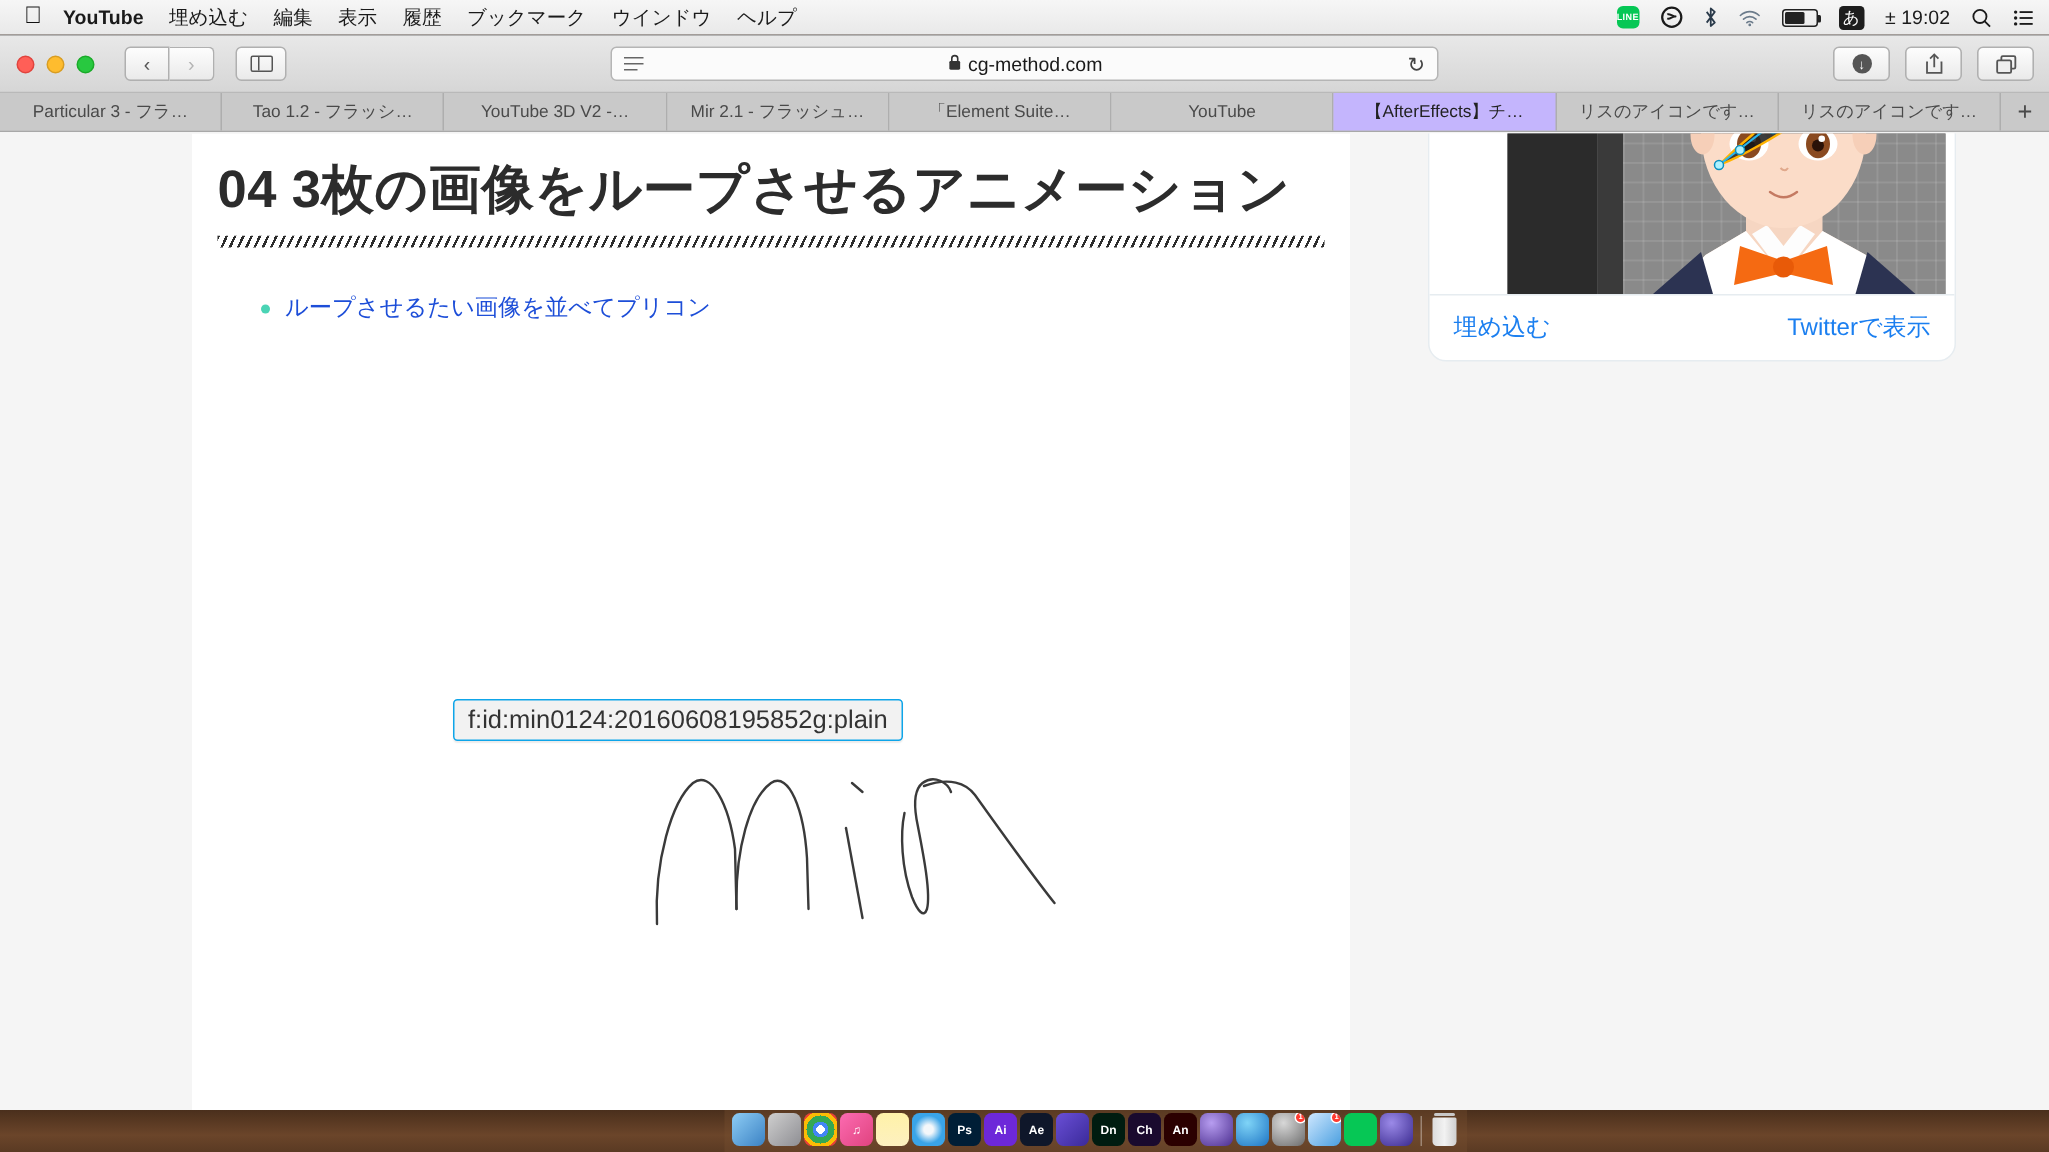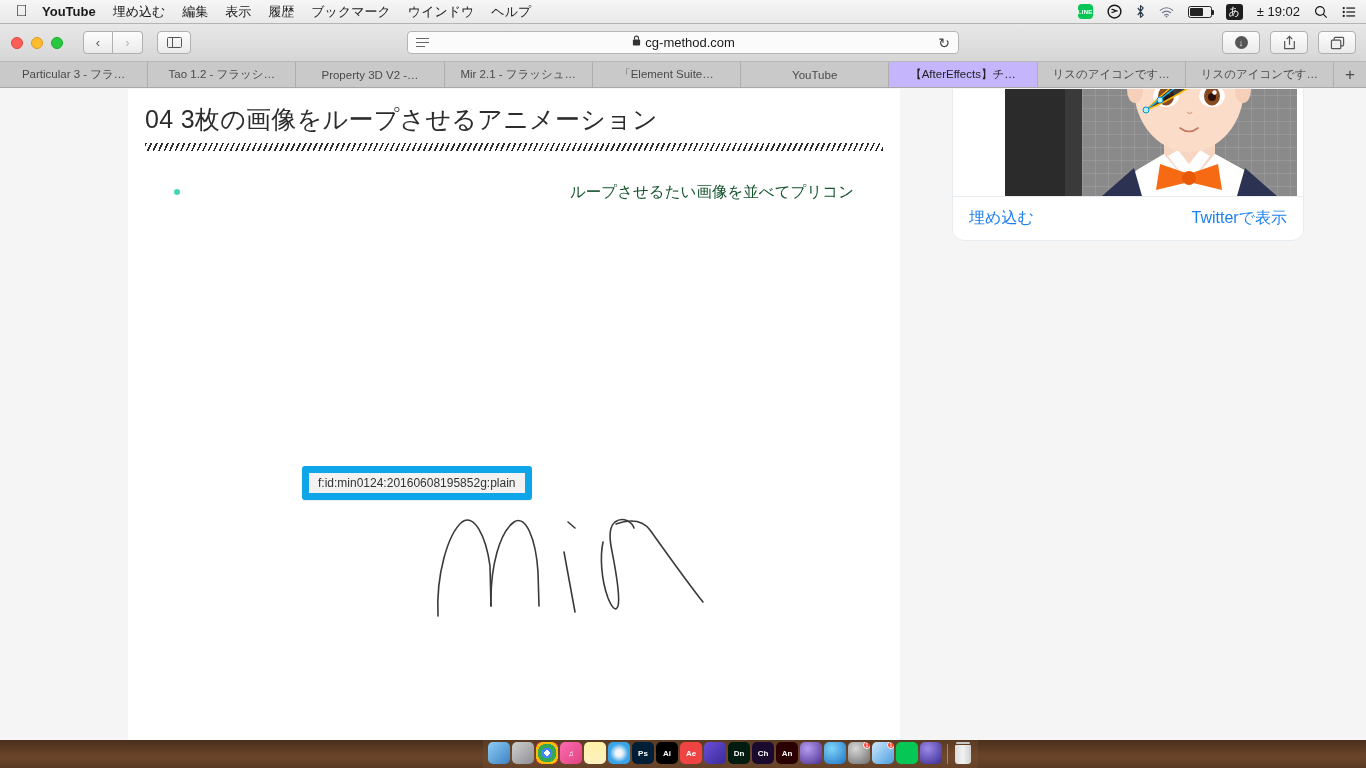--- a/index.html
+++ b/index.html
@@ -108,21 +108,21 @@
   }
   #urlbar .reader {
     margin-left: 8px; display: flex; flex-direction: column; justify-content: center;
     width: 13px;
   }
   #urlbar .reader i { display: block; height: 1.4px; background: #666; margin: 1.3px 0; }
   #urlbar .reader i:nth-child(1){ width: 13px; }
   #urlbar .reader i:nth-child(2){ width: 13px; }
   #urlbar .reader i:nth-child(3){ width: 9px; }
   #urlbar .urlwrap {
-    flex: 1; display: flex; align-items: flex-start; justify-content: center;
+    flex: 1; display: flex; align-items: flex-end; justify-content: center;
   }
   #urlbar .lock { font-size: 10px; margin-right: 4px; color: #333; }
   #urlbar .reload { margin-right: 8px; font-size: 14px; color: #444; }
 
   .right-btns { position: absolute; right: 10px; display: flex; }
   .right-btns .tbtn { width: 38px; margin-left: 10px; }
   .dl-circle {
     width: 13px; height: 13px; border-radius: 50%; background: #555;
     color: #fff; font-size: 9px; display: flex; align-items: center; justify-content: center;
   }
@@ -160,48 +160,48 @@
     width: 772px; height: 651px;
     background: #ffffff;
   }
   #right-col {
     position: absolute; left: 900px; top: 0;
     width: 466px; height: 651px;
     background: #f5f5f5;
   }
 
   h2.sec {
-    font-size: 25px; font-weight: normal; color: #2c2c2c;
+    font-size: 35px; font-weight: bold; color: #2c2c2c;
     margin: 14px 0 0 17px; letter-spacing: .3px;
   }
   .hatch {
     height: 9px; margin: 6px 17px 0 17px;
     background: repeating-linear-gradient(115deg,#2c2c2c 0 1.6px,#ffffff 1.6px 5px);
     border-top: 1px solid #ffffff;
   }
 
   ul.blist { list-style: none; margin: 28px 0 0 46px; width: 680px; }
   ul.blist li {
     position: relative; font-size: 15.5px; line-height: 1.72;
-    color: #14532d; margin-bottom: 13px; padding-left: 16px; text-align: right;
+    color: #1d4ed8; margin-bottom: 13px; padding-left: 16px;
   }
   ul.blist li::before {
     content: ''; position: absolute; left: 0; top: 10px;
     width: 6px; height: 6px; border-radius: 50%; background: #4ad4b5;
   }
   .hl {
     background: #a8d8f0; font-family: "DejaVu Sans Mono", monospace;
     font-size: 14px; padding: 1px 0;
   }
 
   .alt-box {
     position: absolute; left: 174px; top: 377px;
-    border: 7px solid #0ea5e9; border-radius: 3px;
+    border: 1px solid #0ea5e9; border-radius: 3px;
     background: #f2f2f2;
-    padding: 3px 9px; font-size: 12px; color: #333;
+    padding: 3px 9px; font-size: 17px; color: #333;
     box-shadow: 0 1px 1px rgba(0,0,0,.08);
   }
   #doodle { position: absolute; left: 290px; top: 405px; }
 
   
   #tw-card {
     position: absolute; left: 52px; top: -112px;
     width: 352px;
     background: #fff; border-radius: 12px;
     border: 1px solid #e6ecf0;
@@ -378,21 +378,21 @@
             <rect x="4.5" y="1.5" width="10" height="9" fill="none" stroke="#555" stroke-width="1.3" rx="1"></rect>
             <rect x="1.5" y="4.5" width="10" height="9" fill="#eee" stroke="#555" stroke-width="1.3" rx="1"></rect>
           </svg>
       </div>
     </div>
   </div>
 
   <div id="tabbar">
       <div class="tab">Particular 3 - フラ…</div>
       <div class="tab">Tao 1.2 - フラッシ…</div>
-      <div class="tab">Property 3D V2 -…</div>
+      <div class="tab">YouTube 3D V2 -…</div>
       <div class="tab">Mir 2.1 - フラッシュ…</div>
       <div class="tab">「Element Suite…</div>
       <div class="tab">YouTube</div>
       <div class="tab active">【AfterEffects】チ…</div>
       <div class="tab">リスのアイコンです…</div>
       <div class="tab">リスのアイコンです…</div>
       <div class="tab-add">+</div>
     </div>
 
   <div id="page">
@@ -511,24 +511,24 @@
     <div class="dockapp" style="background: linear-gradient(135deg, rgb(207, 207, 207), rgb(142, 142, 147));"></div>
     <div class="dockapp run" style="background: radial-gradient(circle, rgb(255, 255, 255) 0px, rgb(255, 255, 255) 18%, rgb(66, 133, 244) 18%, rgb(66, 133, 244) 34%, rgb(52, 168, 83) 34%, rgb(52, 168, 83) 60%, rgb(251, 188, 5) 60%, rgb(251, 188, 5) 78%, rgb(234, 67, 53) 78%);"></div>
     <div class="dockapp" style="background: linear-gradient(135deg, rgb(252, 107, 177), rgb(224, 67, 127));">
       <span>♫</span>
     </div>
     <div class="dockapp run" style="background: linear-gradient(rgb(255, 242, 168), rgb(253, 240, 192));"></div>
     <div class="dockapp run" style="background: radial-gradient(circle, rgb(244, 247, 250) 20%, rgb(58, 164, 232) 60%);"></div>
     <div class="dockapp" style="background: rgb(0, 30, 54);">
       <span>Ps</span>
     </div>
-    <div class="dockapp" style="background: #000000;">
+    <div class="dockapp" style="background: #6d28d9;">
       <span>Ai</span>
     </div>
-    <div class="dockapp run" style="background: #ef4444;">
+    <div class="dockapp run" style="background: #0f172a;">
       <span>Ae</span>
     </div>
     <div class="dockapp" style="background: linear-gradient(135deg, rgb(106, 79, 214), rgb(58, 42, 154));"></div>
     <div class="dockapp" style="background: rgb(0, 28, 16);">
       <span>Dn</span>
     </div>
     <div class="dockapp" style="background: rgb(26, 10, 46);">
       <span>Ch</span>
     </div>
     <div class="dockapp" style="background: rgb(43, 0, 0);">

